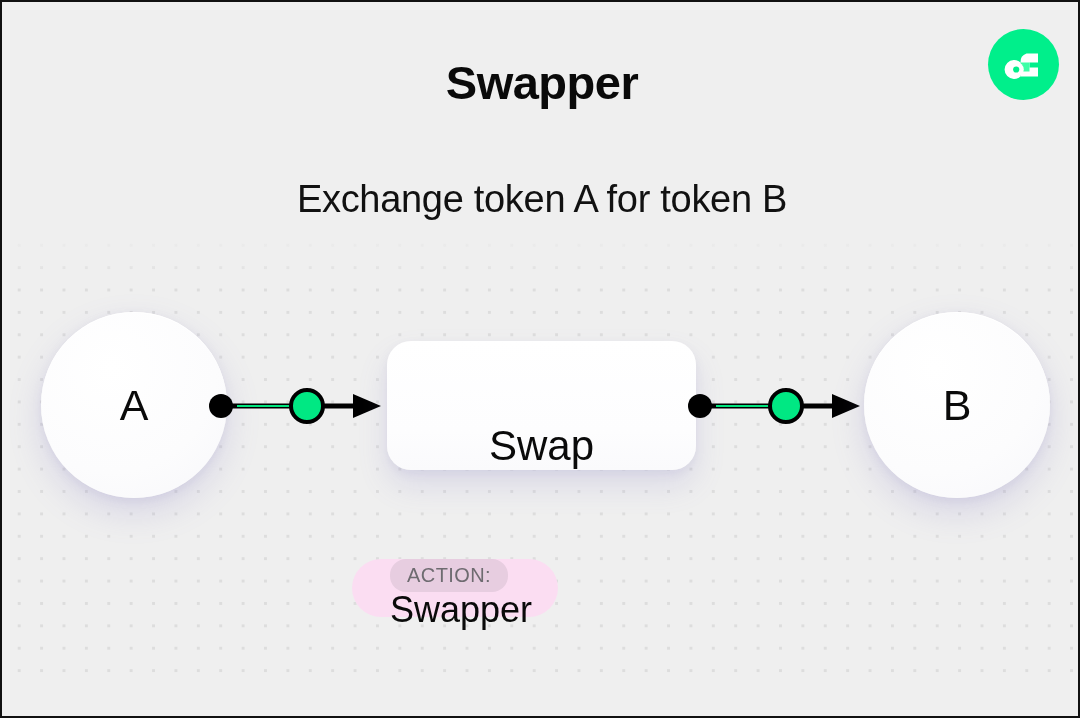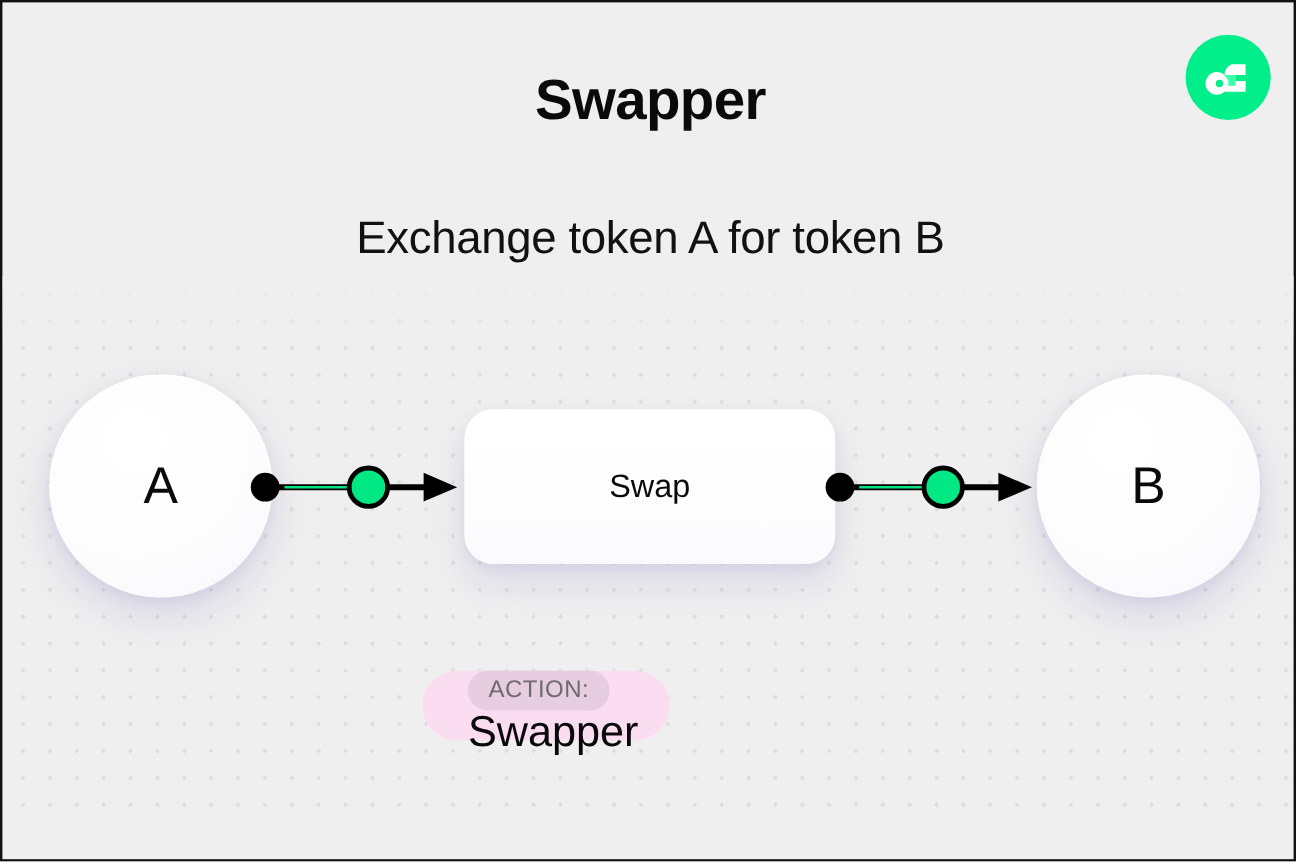--- a/index.html
+++ b/index.html
@@ -114,23 +114,23 @@
     position: absolute;
     left: 385px;
     top: 339px;
     width: 309px;
     height: 129px;
     border-radius: 24px;
     background: linear-gradient(to bottom, #ffffff 0%, #fdfdfe 70%, #fafafc 100%);
     box-shadow: 0 16px 30px rgba(120,110,190,0.16),
                 0 4px 10px rgba(140,130,190,0.10);
     display: flex;
-    align-items: center;
+    align-items: flex-end;
     justify-content: center;
-    font-size: 27px;
+    font-size: 42px;
     font-weight: 400;
     color: #0a0a0a;
   }
 
   
   .connector {
     position: absolute;
     top: 383px;
     width: 180px;
     height: 42px;

